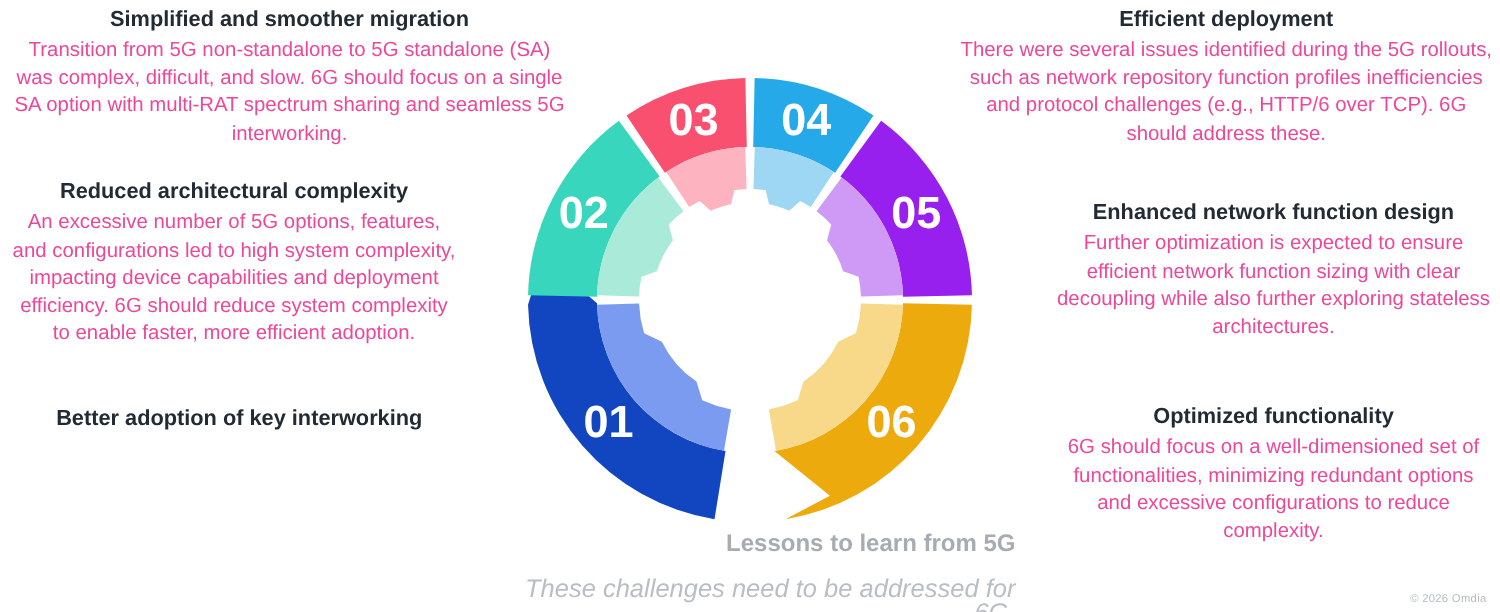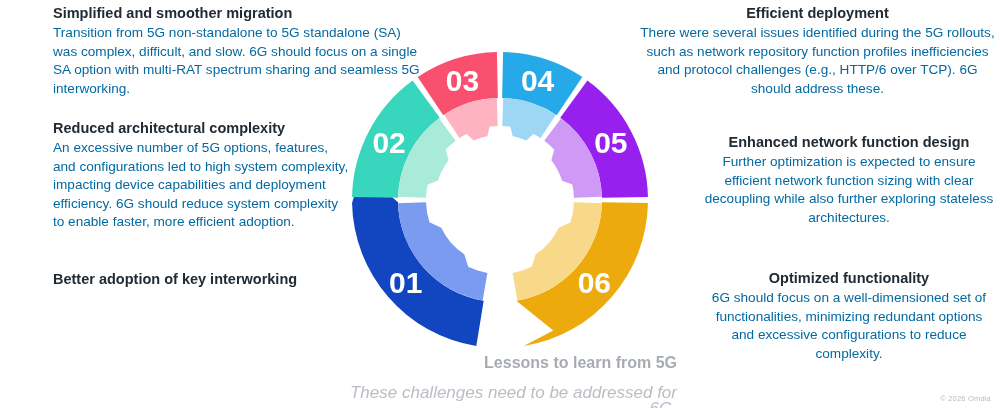--- a/index.html
+++ b/index.html
@@ -29,24 +29,24 @@
   .block .title {
     font-weight: bold;
     font-size: 14.5px;
     line-height: 19px;
     margin-bottom: 1px;
     white-space: nowrap;
   }
   .block .body {
     font-size: 13.6px;
     line-height: 18.6px;
-    color: #0369a1;
+    color: #ec4899;
   }
 
-  .align-right { text-align: left; margin-left: 45px; }
+  .align-right { text-align: center; }
   .align-left  { text-align: center;  }
 
   
   #blk-03 { left: 8px;   top: 4px;   width: 370px; }
   #blk-04 { left: 640px; top: 4px;   width: 355px; }
   #blk-02 { left: 8px;   top: 119px; width: 296px; }
   #blk-05 { left: 703px; top: 133px; width: 292px; }
   #blk-01 { left: 8px;   top: 270px; width: 303px; }
   #blk-06 { left: 703px; top: 269px; width: 292px; }
 

